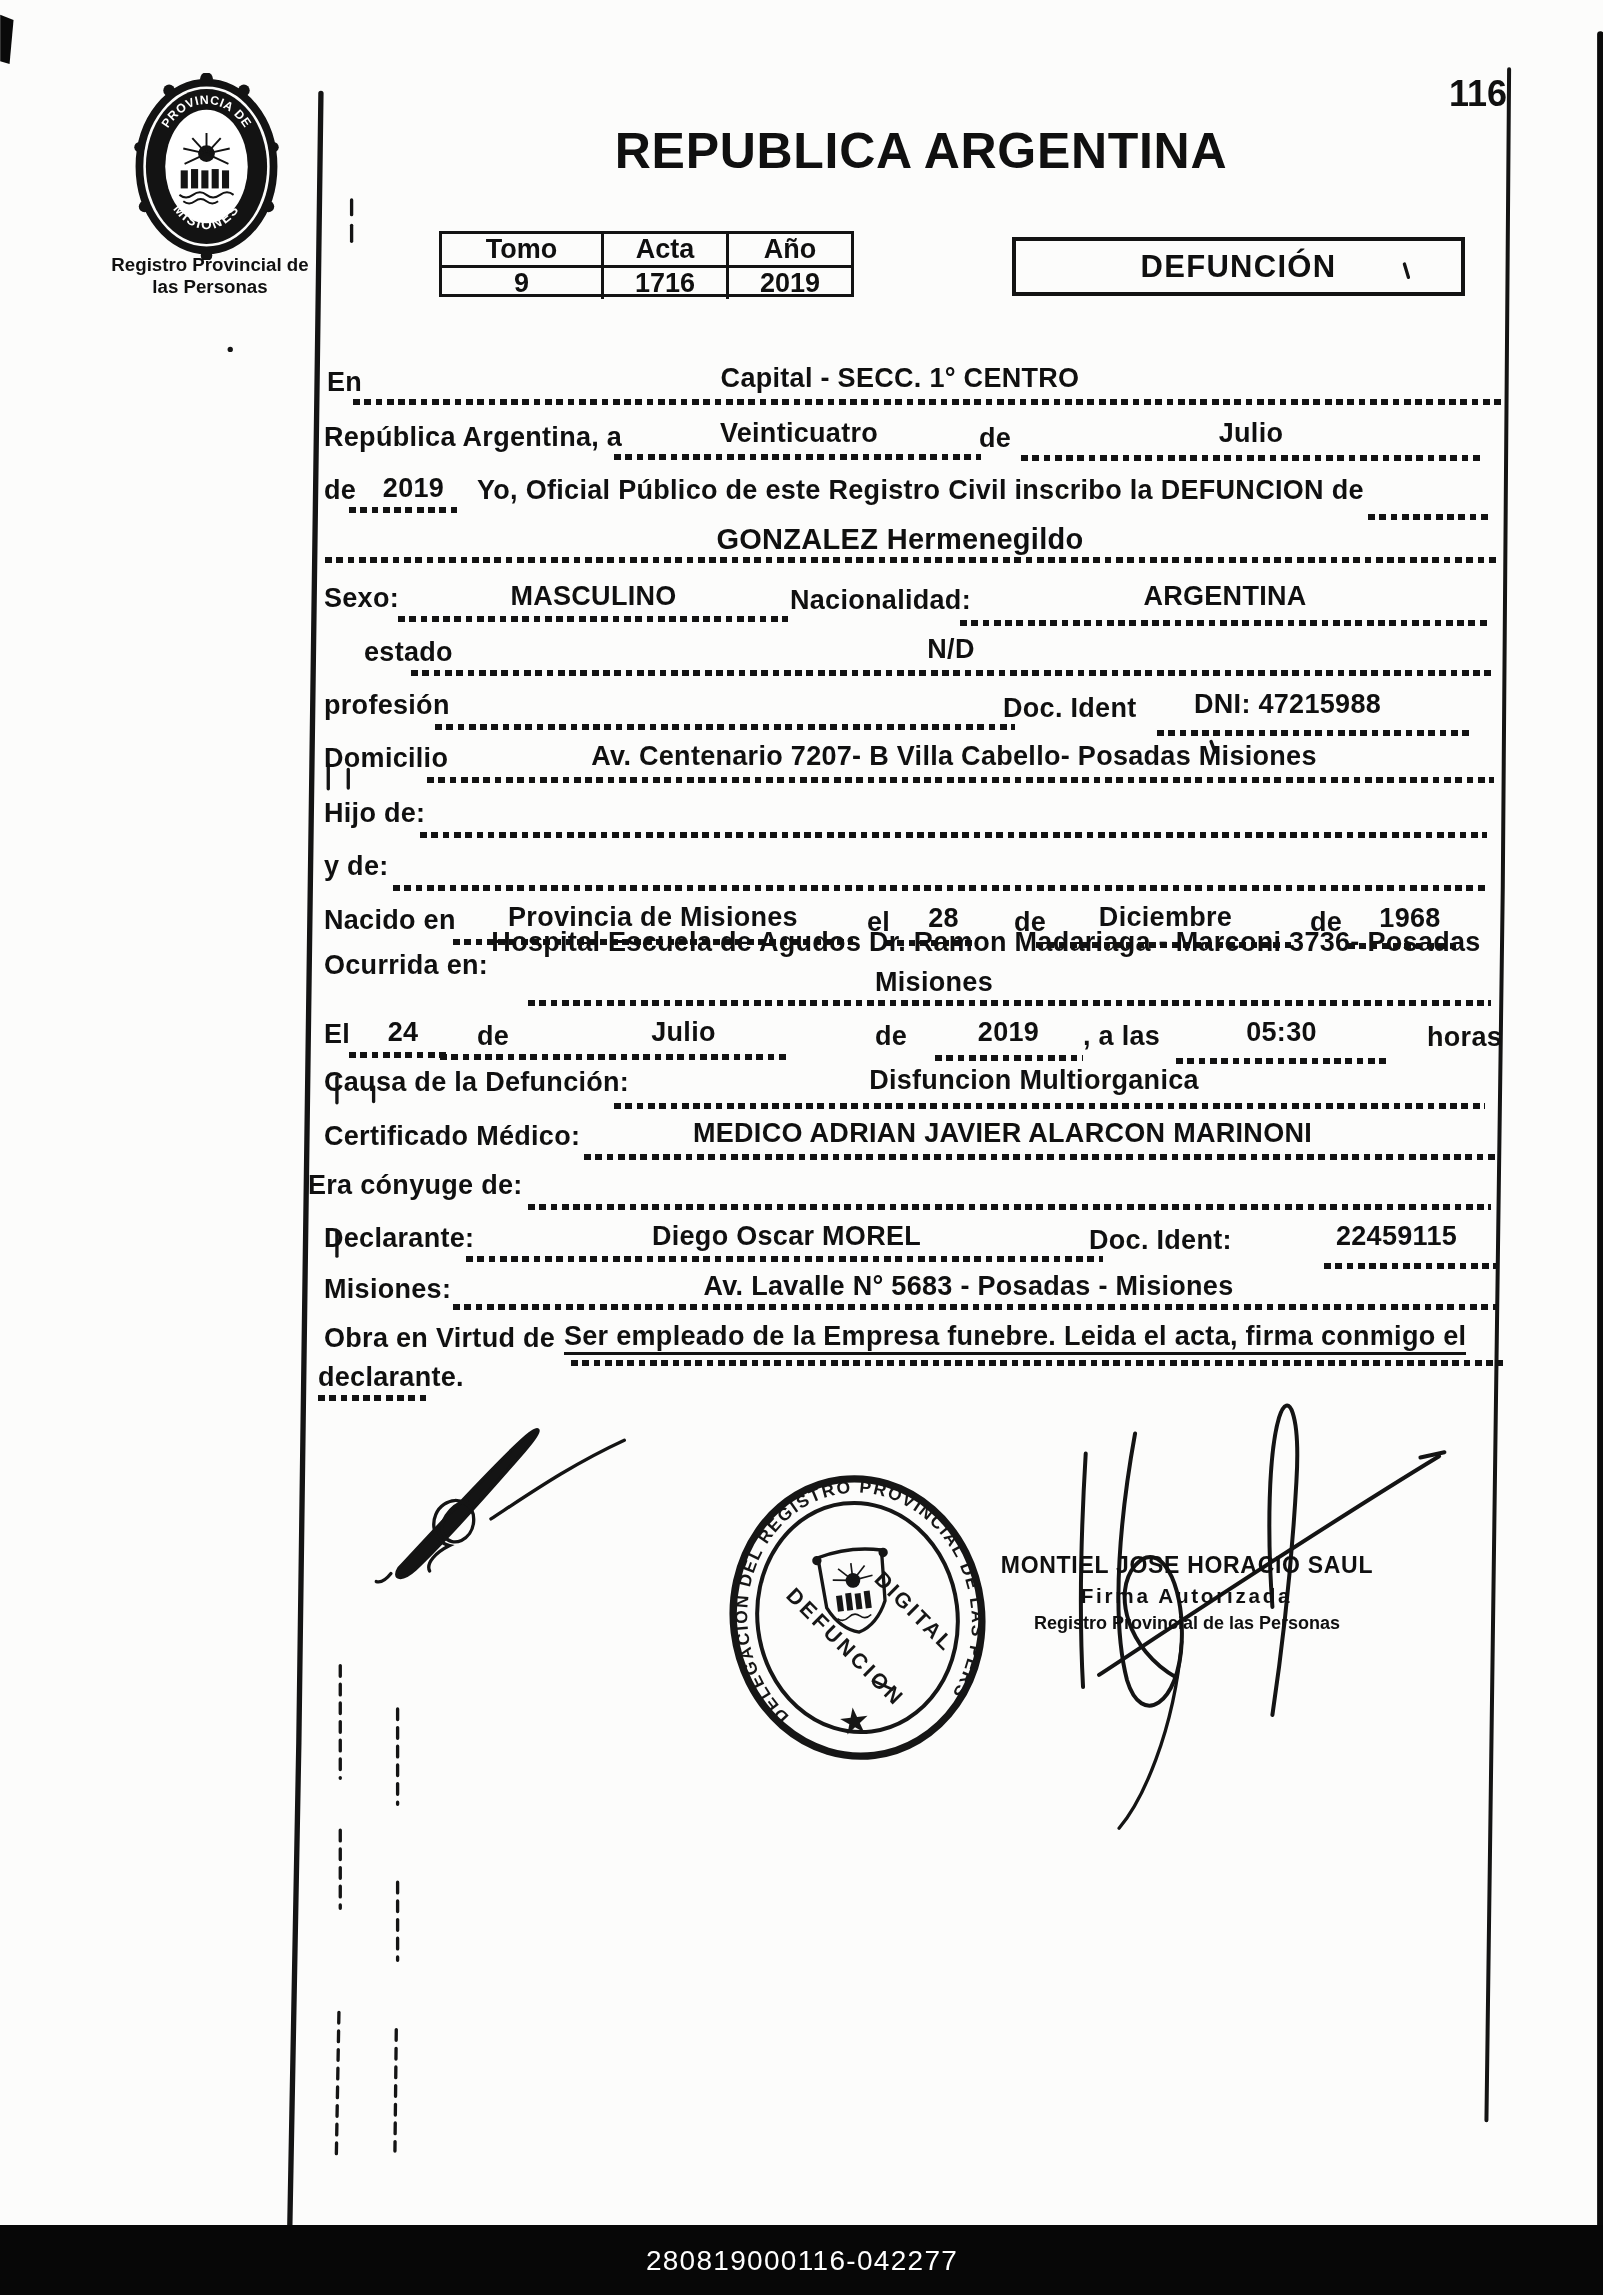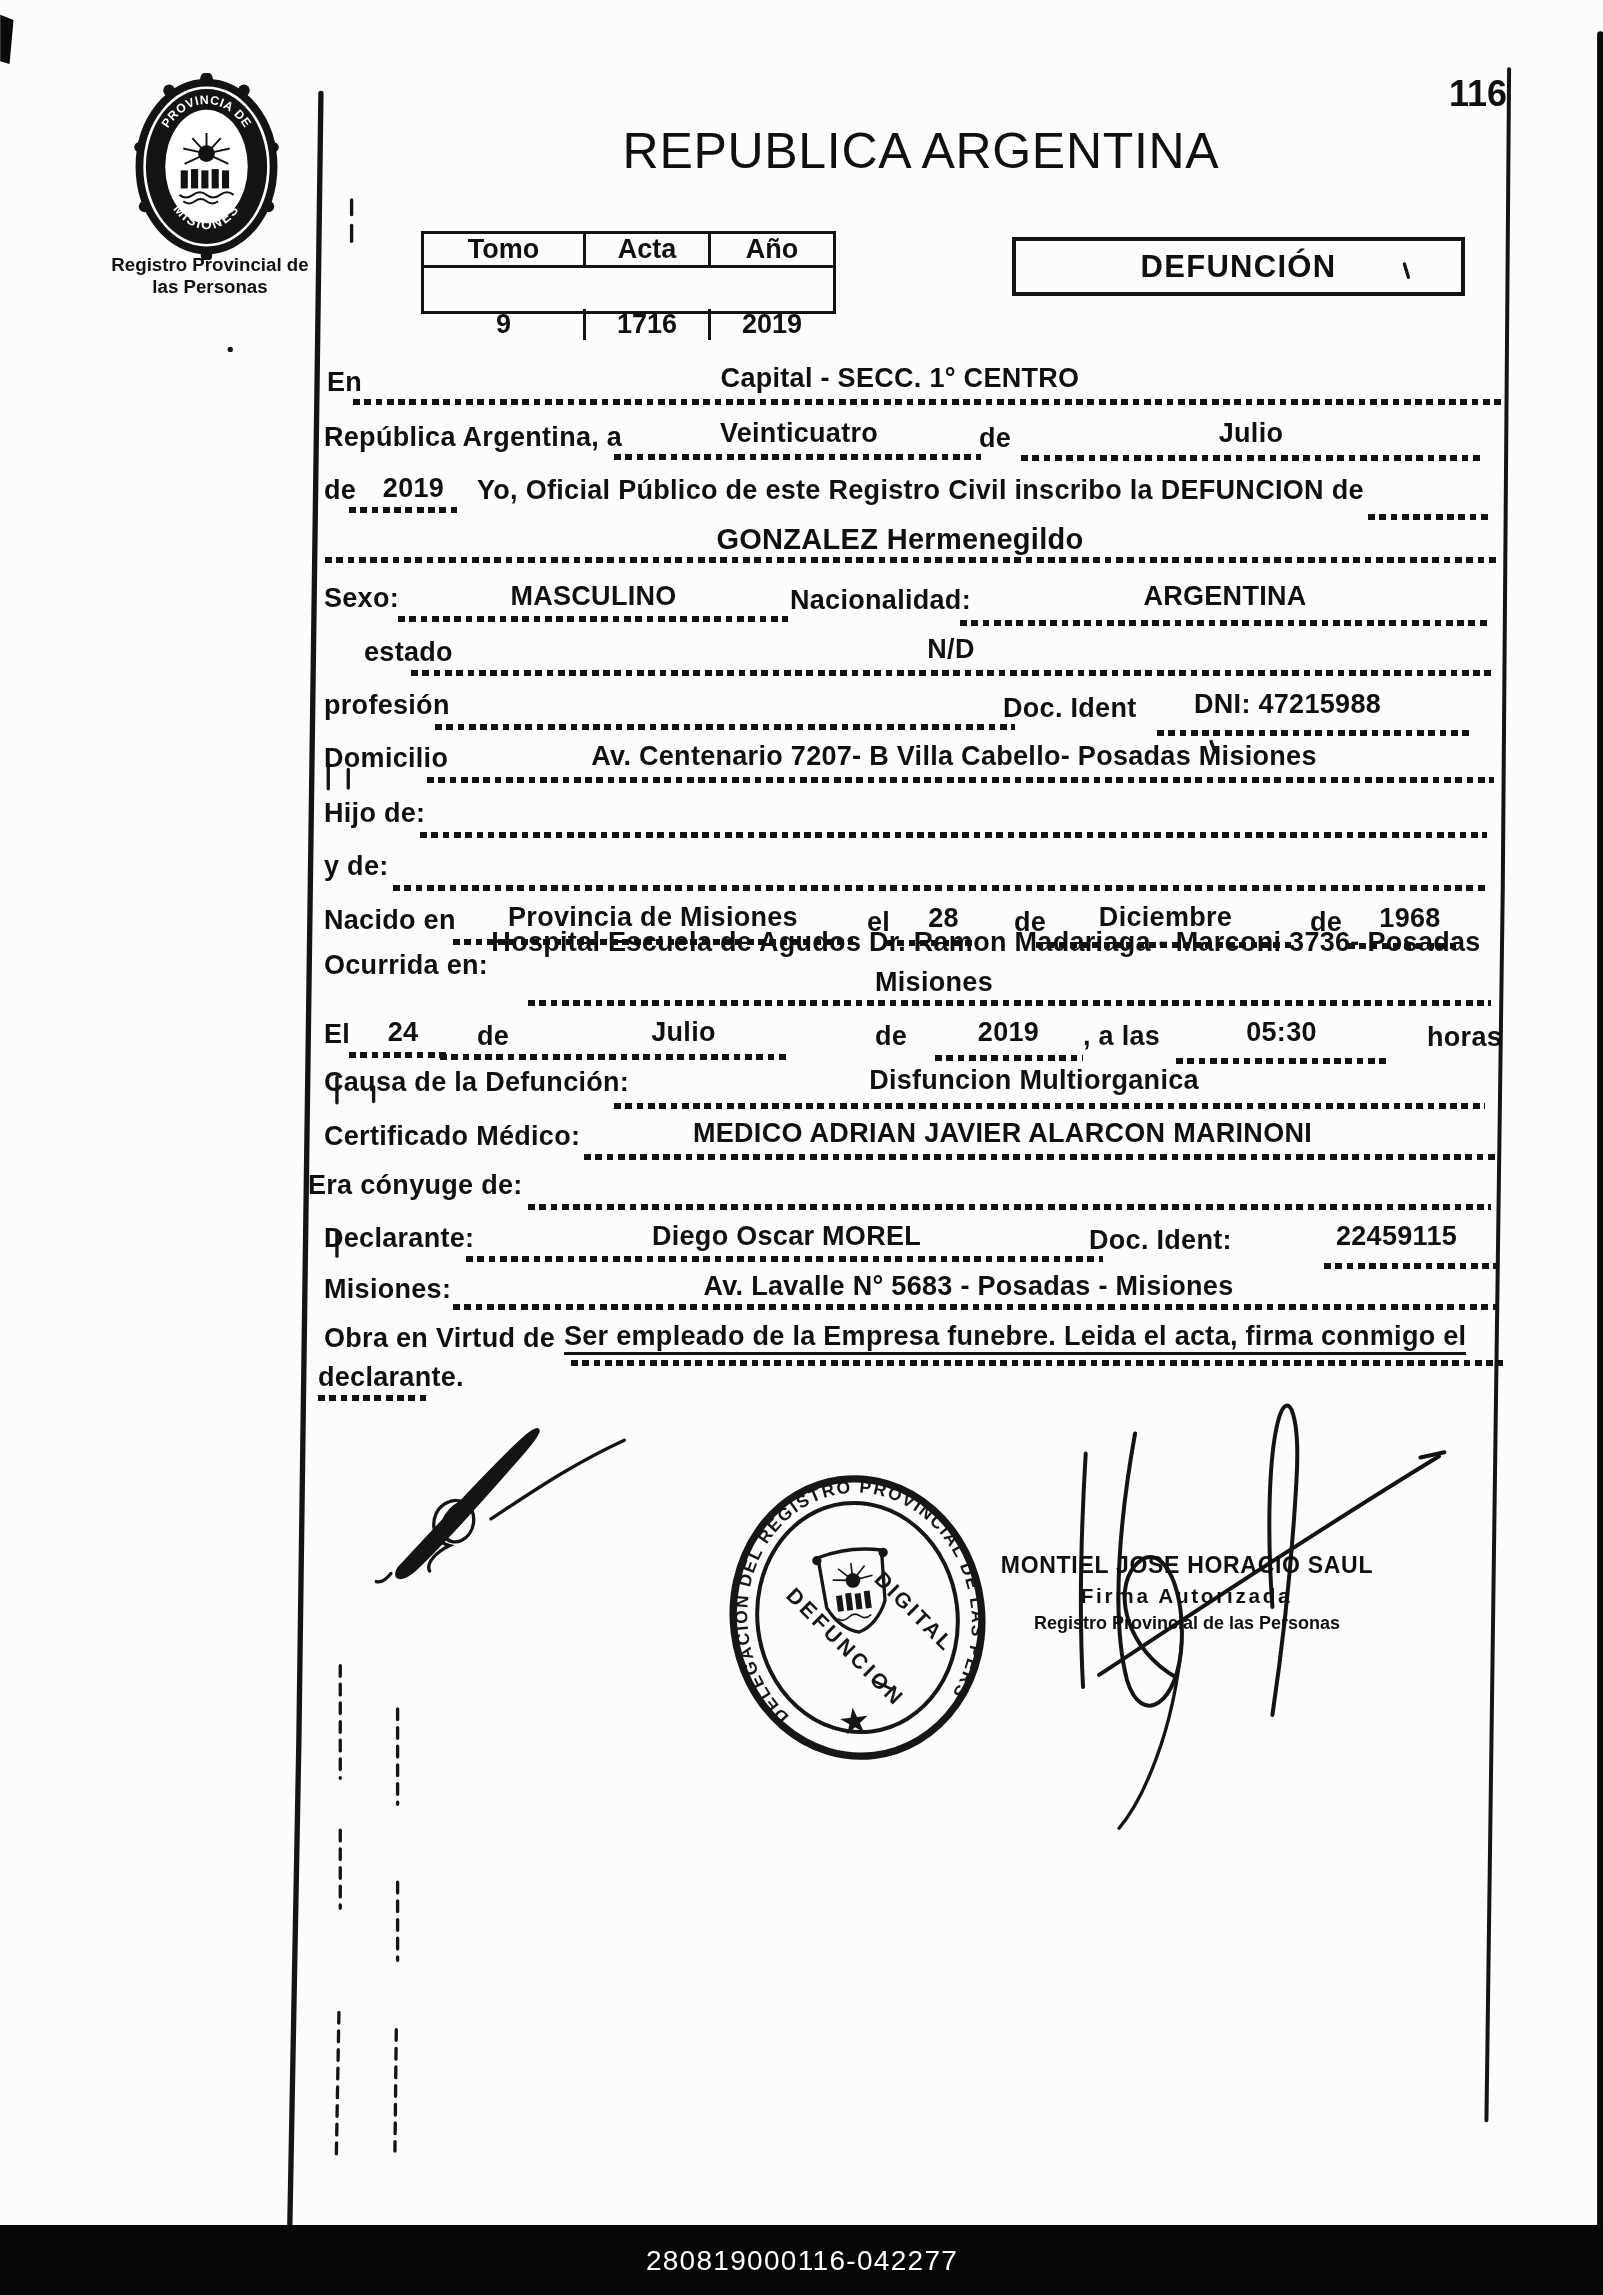--- a/index.html
+++ b/index.html
@@ -7,26 +7,26 @@
     position:relative; width:1604px; height:2295px; background:#fcfcfb;
     font-family:"Liberation Sans", sans-serif; color:#101010; overflow:hidden;
   }
   .t{position:absolute; white-space:nowrap; line-height:1.05;}
   .lbl{font-size:27px; font-weight:600; letter-spacing:0.3px;}
   .val{font-size:27px; font-weight:700; letter-spacing:0.3px;}
   .c{text-align:center;}
   .dot{position:absolute; height:6px;
     background-image:repeating-linear-gradient(90deg,#131313 0 6.7px,transparent 6.7px 11.3px);}
   .u{border-bottom:3.3px solid #131313; padding-bottom:2px;}
-  #title{font-size:50px; font-weight:400; letter-spacing:0.7px;}
+  #title{font-size:50px; font-weight:700; letter-spacing:0.7px;}
   #pageno{font-size:36px; font-weight:700;}
   .orgline{font-size:18.7px; font-weight:600;}
   
-  #rectable{position:absolute; left:421px; top:231px; width:415px; height:83px;
-    border:3.3px solid #131313; box-sizing:border-box; display:flex; flex-direction:column;gap:41px;}
+  #rectable{position:absolute; left:439px; top:231px; width:415px; height:66px;
+    border:3.3px solid #131313; box-sizing:border-box; display:flex; flex-direction:column;}
   #rectable .row{flex:1; display:flex;}
   #rectable .row.hdr{border-bottom:3.3px solid #131313;}
   #rectable .cell{display:flex; align-items:center; justify-content:center;
     font-size:27px; font-weight:600; box-sizing:border-box;}
   #rectable .cell + .cell{border-left:3.3px solid #131313;}
   #rectable .c1{width:159px;} #rectable .c2{width:125px;} #rectable .c3{flex:1;}
   
   #defbox{position:absolute; left:1012px; top:237px; width:453px; height:59px;
     border:4px solid #131313; box-sizing:border-box; display:flex; align-items:center;
     justify-content:center; font-size:31px; font-weight:600; letter-spacing:1.3px;}

